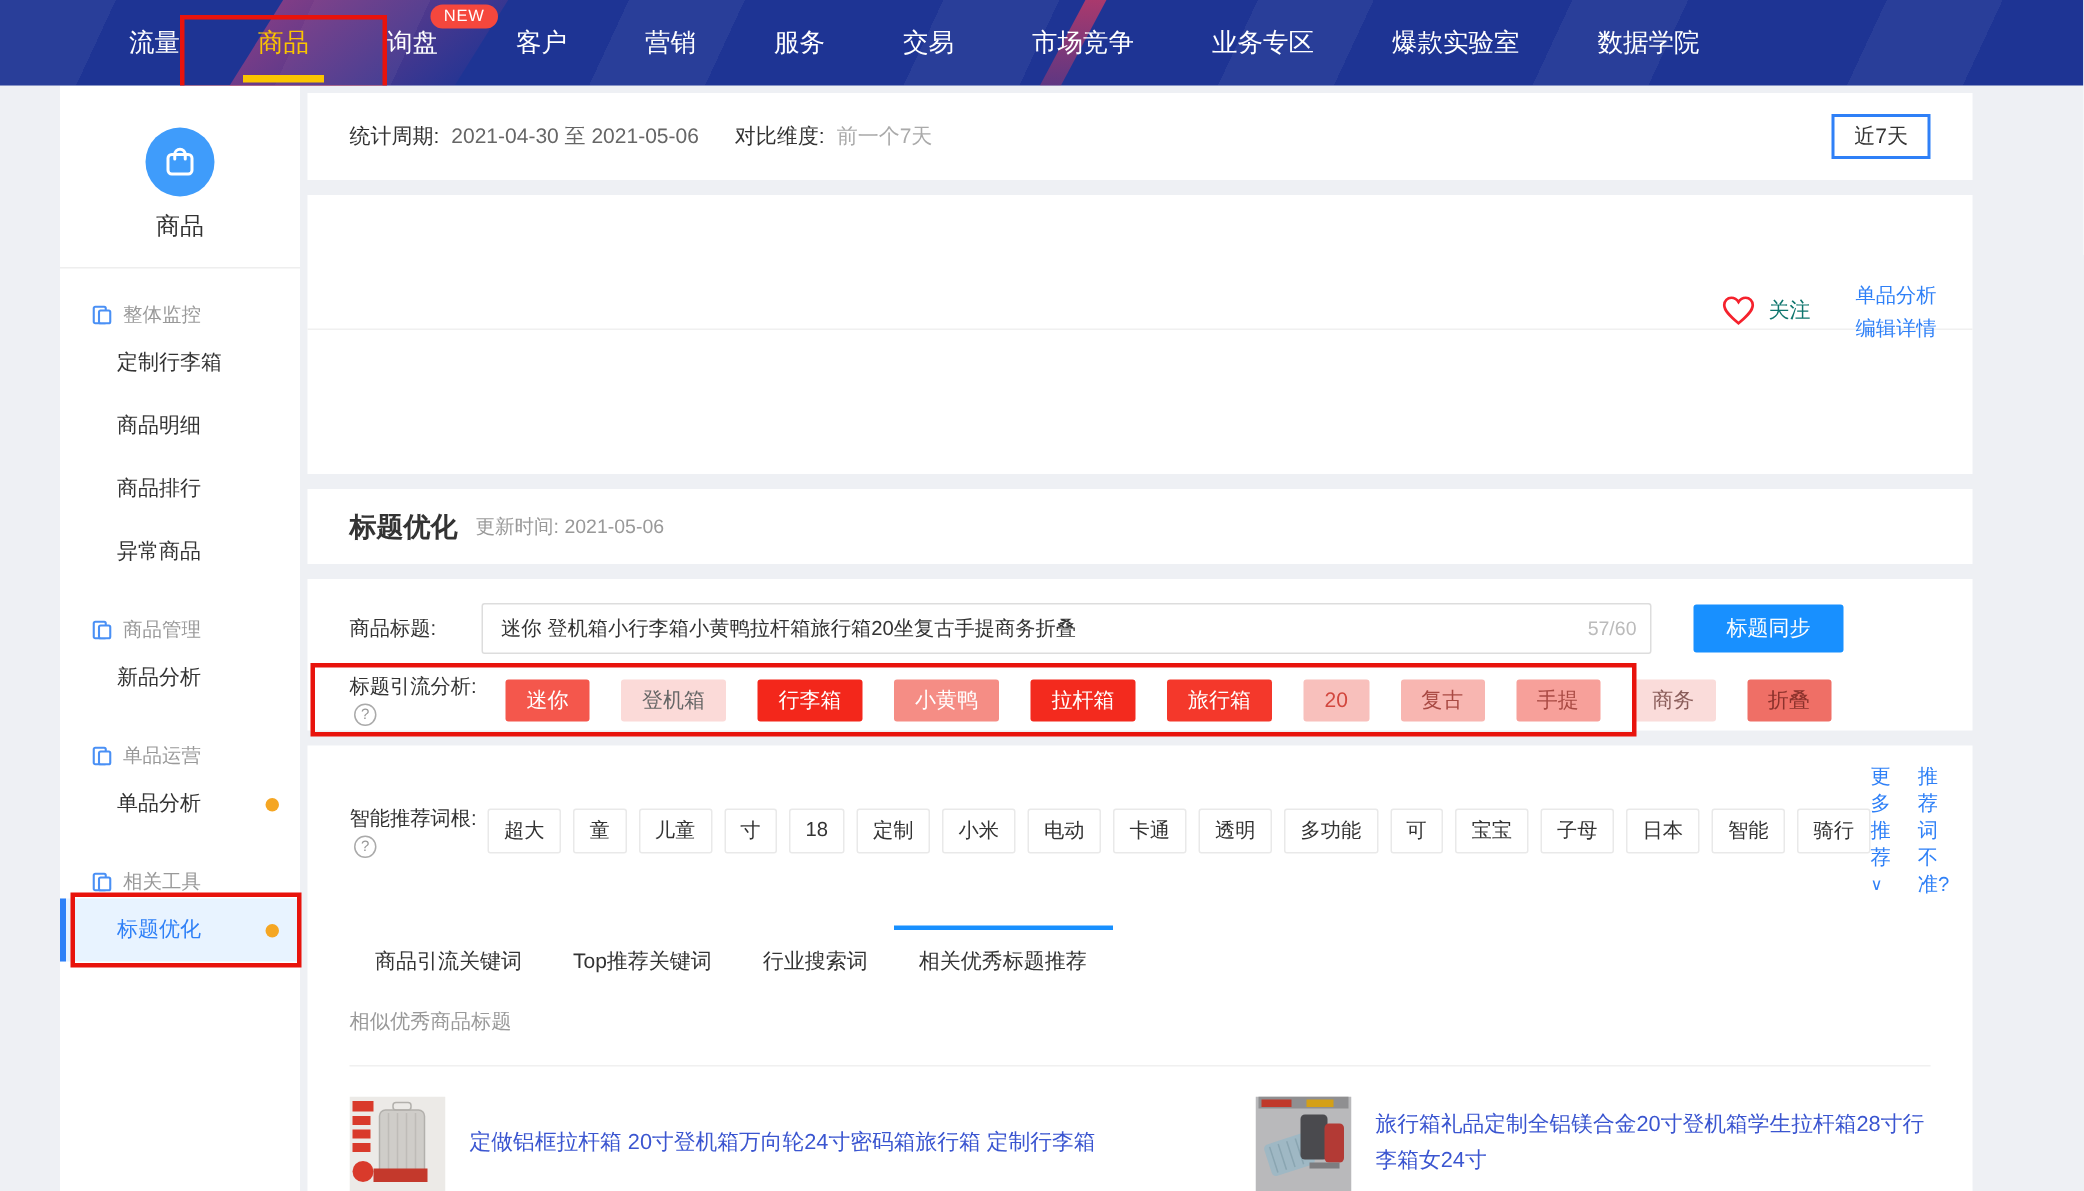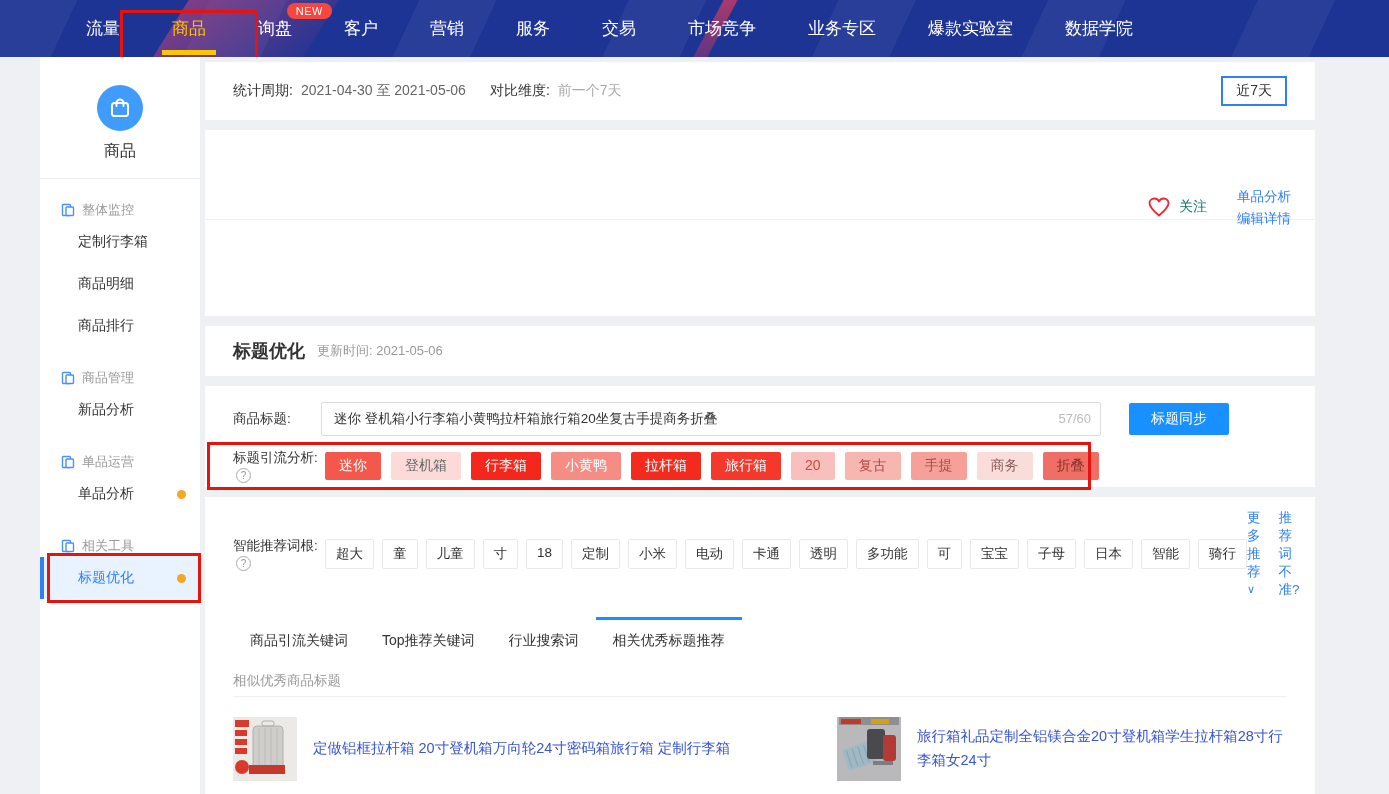--- a/index.html
+++ b/index.html
@@ -64,35 +64,35 @@
   .field-label { width:88px; flex:none; font-size:13.5px; color:#333; }
   .title-input-wrap { position:relative; width:780px; }
   .title-input { width:100%; height:34px; border:1px solid #ddd; border-radius:2px; padding:0 88px 0 12px;
     font-size:13.5px; color:#333; font-family:inherit; outline:none; }
   .char-count { position:absolute; right:10px; top:9px; font-size:13px; color:#bbb; }
   .sync-btn { margin-left:28px; width:100px; height:32px; background:#1890ff; color:#fff; border:none;
     border-radius:2px; font-size:14px; cursor:pointer; font-family:inherit; }
   .tag-row { position:relative; margin-top:13px; }
   .tag-anno { position:absolute; left:-26px; top:-7px; height:calc(100% + 14px); width:884px;
     border:3px solid #e8130c; pointer-events:none; }
-  .tags { display:flex; gap:10px; margin-left:4px; }
+  .tags { display:flex; gap:21px; margin-left:16px; }
   .tag { padding:5px 14px; font-size:14px; border-radius:2px; cursor:pointer; white-space:nowrap; }
   .help { display:inline-flex; align-items:center; justify-content:center; width:15px; height:15px;
     border:1px solid #aaa; border-radius:50%; font-size:10px; color:#999; margin-left:3px; cursor:pointer; }
 
   .card-recommend { top:440px; bottom:0; padding:12px 28px 0; }
   .chips { display:flex; gap:8px; margin-left:4px; }
   .chip { background:#fff; border:1px solid #e9e9e9; border-radius:2px; padding:5px 10px; font-size:13.5px;
     color:#333; cursor:pointer; white-space:nowrap; }
   .root-links { margin-left:auto; display:flex; gap:18px; }
   .chevron { font-size:11px; }
   .tabs { display:flex; margin-top:18px; }
   .tab { padding:12px 17px; font-size:14px; color:#333; cursor:pointer; border-top:3px solid transparent; }
   .tab.active { border-top:3px solid #1890ff; }
-  .list-header { margin-top:10px; padding-bottom:6px; border-bottom:1px solid #f0f0f0; color:#999; font-size:13.5px; }
+  .list-header { margin-top:10px; padding-bottom:20px; border-bottom:1px solid #f0f0f0; color:#999; font-size:13.5px; }
   .products { margin-top:16px; display:grid; grid-template-columns:588px 1fr; column-gap:30px; row-gap:14px;gap:16px; }
   .product { display:flex; align-items:center; gap:16px; min-height:72px; }
   .thumb { width:64px; height:64px; flex:none; }
   .product-title { font-size:14.5px; line-height:1.65; color:#3a55d0; text-decoration:none; cursor:pointer; max-width:430px; }
 </style>
 </head>
 <body>
 
 <div class="page">
 
@@ -133,20 +133,21 @@
     <div class="side-group-header">
       <svg width="14" height="14" viewBox="0 0 14 14">
         <rect x="1.5" y="1.5" width="8" height="11" rx="1" fill="none" stroke="#4a90f5" stroke-width="1.4"></rect>
         <rect x="5" y="4" width="7.5" height="8.5" rx="1" fill="#fff" stroke="#4a90f5" stroke-width="1.4"></rect>
       </svg>
       <span>整体监控</span>
     </div>
     <div class="side-item">定制行李箱</div>
     <div class="side-item">商品明细</div>
     <div class="side-item">商品排行</div>
+    <div class="side-item">异常商品</div>
 
     <div class="side-group-header">
       <svg width="14" height="14" viewBox="0 0 14 14">
         <rect x="1.5" y="1.5" width="8" height="11" rx="1" fill="none" stroke="#4a90f5" stroke-width="1.4"></rect>
         <rect x="5" y="4" width="7.5" height="8.5" rx="1" fill="#fff" stroke="#4a90f5" stroke-width="1.4"></rect>
       </svg>
       <span>商品管理</span>
     </div>
     <div class="side-item">新品分析</div>
 

